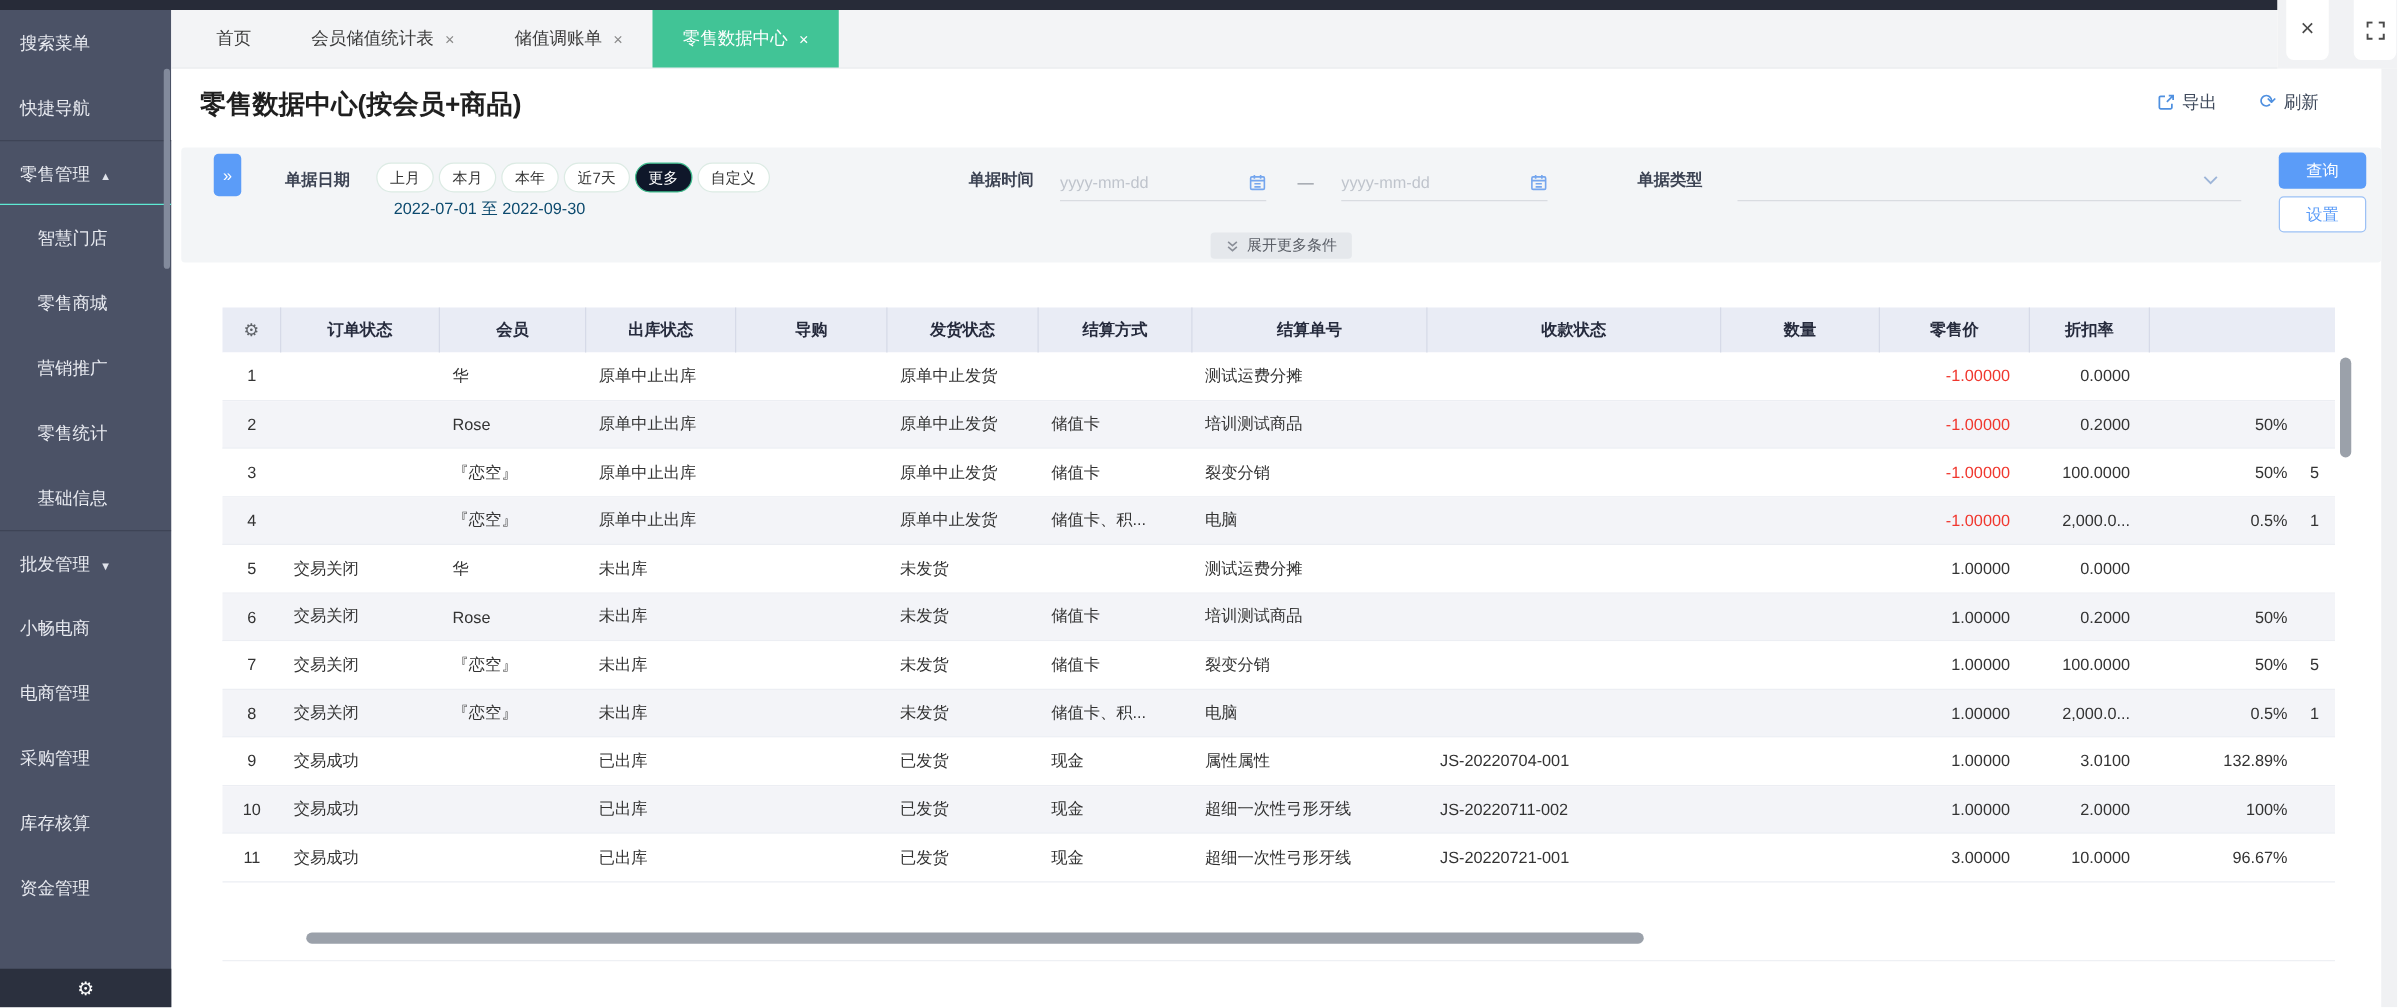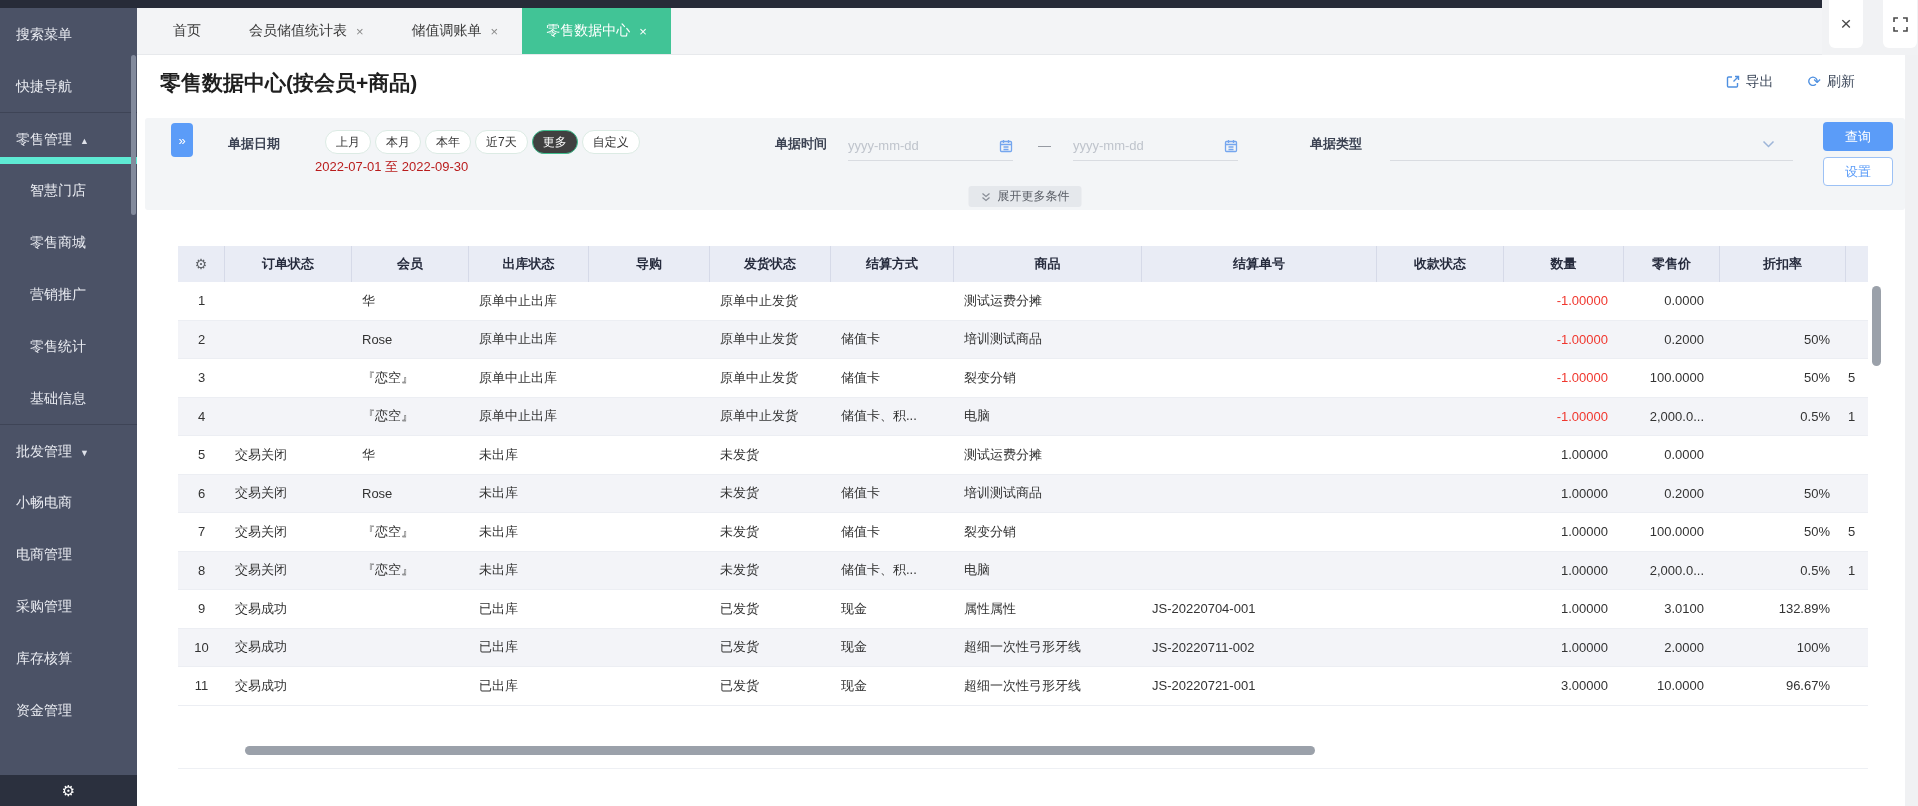--- a/index.html
+++ b/index.html
@@ -19,21 +19,21 @@
   .right-gutter { position:absolute; left:1905px; top:55px; width:13px; height:751px; background:#f0f1f3; }
 
   
   .sidebar { position:absolute; left:0; top:8px; width:137px; height:798px; background:#4b5266; color:#e9ebf1; }
   .snav { position:relative; height:767px; overflow:hidden; }
   .sitem { height:52px; line-height:52px; font-size:14px; padding-left:16px; cursor:pointer; white-space:nowrap; }
   .sitem.sub { padding-left:30px; }
   .sitem.group { font-size:14px; }
   .sitem .arrow { font-size:9px; margin-left:8px; color:#dfe2ea; }
   .sdiv-top { border-top:1px solid #3e4456; }
-  .sdiv-bot { border-bottom:7px solid #5eead4; }
+  .sdiv-bot { border-bottom:1px solid #5eead4; }
   .sscroll { position:absolute; right:1px; top:47px; width:5px; height:160px; background:#828a9c; border-radius:3px; }
   .sfooter { position:absolute; left:0; bottom:0; width:137px; height:31px; background:#2b303e;
              display:flex; align-items:center; justify-content:center; color:#fff; font-size:15px; cursor:pointer; }
 
   
   .tabbar { position:absolute; left:137px; top:8px; width:1685px; height:47px; background:#f3f4f6;
             border-bottom:1px solid #e7e9ec; display:flex; align-items:stretch; padding-left:12px; }
   .tab { display:flex; align-items:center; padding:0 24px; font-size:14px; color:#3a3a3a; cursor:pointer; gap:9px; }
   .tab .x { color:#8a8a8a; font-size:13px; }
   .tab.active { background:#41c496; color:#fff; }
@@ -46,25 +46,25 @@
   .taction { display:flex; align-items:center; gap:6px; font-size:14px; color:#3f4a5c; cursor:pointer; }
   .taction .ticon { color:#4f90e0; display:flex; align-items:center; }
   .refresh-glyph { font-size:16px; color:#4f90e0; line-height:1; }
 
   
   .filter { position:absolute; left:145px; top:118px; width:1760px; height:92px; background:#f3f5f7; border-radius:3px; }
   .collapse-btn { position:absolute; left:26px; top:5px; width:22px; height:34px; background:#5b9cf8; color:#fff;
                   border-radius:4px; display:flex; align-items:center; justify-content:center; font-size:13px; cursor:pointer; }
   .flabel { position:absolute; font-size:13px; font-weight:700; color:#3c4353; }
   .lbl-date { left:83px; top:17px; }
-  .pills { position:absolute; left:180px; top:12px; display:flex; gap:4px; }
+  .pills { position:absolute; left:156px; top:12px; display:flex; gap:4px; }
   .pill { height:24px; line-height:22px; padding:0 10px; background:#fff; border:1px solid #dcebe4; border-radius:13px;
           font-size:12px; color:#333; cursor:pointer; white-space:nowrap; }
-  .pill.active { background:#404040; border-color:#3fbe8e; color:#fff; }
-  .daterange { position:absolute; left:170px; top:40px; font-size:13px; color:#b91c1c; }
+  .pill.active { background:#0f172a; border-color:#3fbe8e; color:#fff; }
+  .daterange { position:absolute; left:170px; top:40px; font-size:13px; color:#0c4a6e; }
   .lbl-time { left:630px; top:17px; }
   .dgroup { position:absolute; top:13px; height:30px; border-bottom:1px solid #d9dce1; display:flex; align-items:center; }
   .dg1 { left:703px; width:165px; }
   .dg2 { left:928px; width:165px; }
   .dinput { border:none; background:transparent; outline:none; width:120px; font-size:13px; color:#333;
             font-family:"Liberation Sans","DejaVu Sans",sans-serif; }
   .dinput::placeholder { color:#bfc4cc; }
   .cal { margin-left:auto; display:flex; }
   .dash { position:absolute; left:893px; top:20px; color:#8a8f98; font-size:13px; }
   .lbl-type { left:1165px; top:17px;text-align:right; }
@@ -242,21 +242,20 @@
     <div class="thead">
       <div class="hcell">
           <span class="gear-glyph">⚙</span>
         </div>
       <div class="hcell">订单状态</div>
       <div class="hcell">会员</div>
       <div class="hcell">出库状态</div>
       <div class="hcell">导购</div>
       <div class="hcell">发货状态</div>
       <div class="hcell">结算方式</div>
-      <div class="hcell">商品</div>
       <div class="hcell">结算单号</div>
       <div class="hcell">收款状态</div>
       <div class="hcell">数量</div>
       <div class="hcell">零售价</div>
       <div class="hcell">折扣率</div>
       <div class="hcell"></div>
     </div>
     <div id="table-body">
         <div class="trow">
           <div class="tcell c0">1</div>

